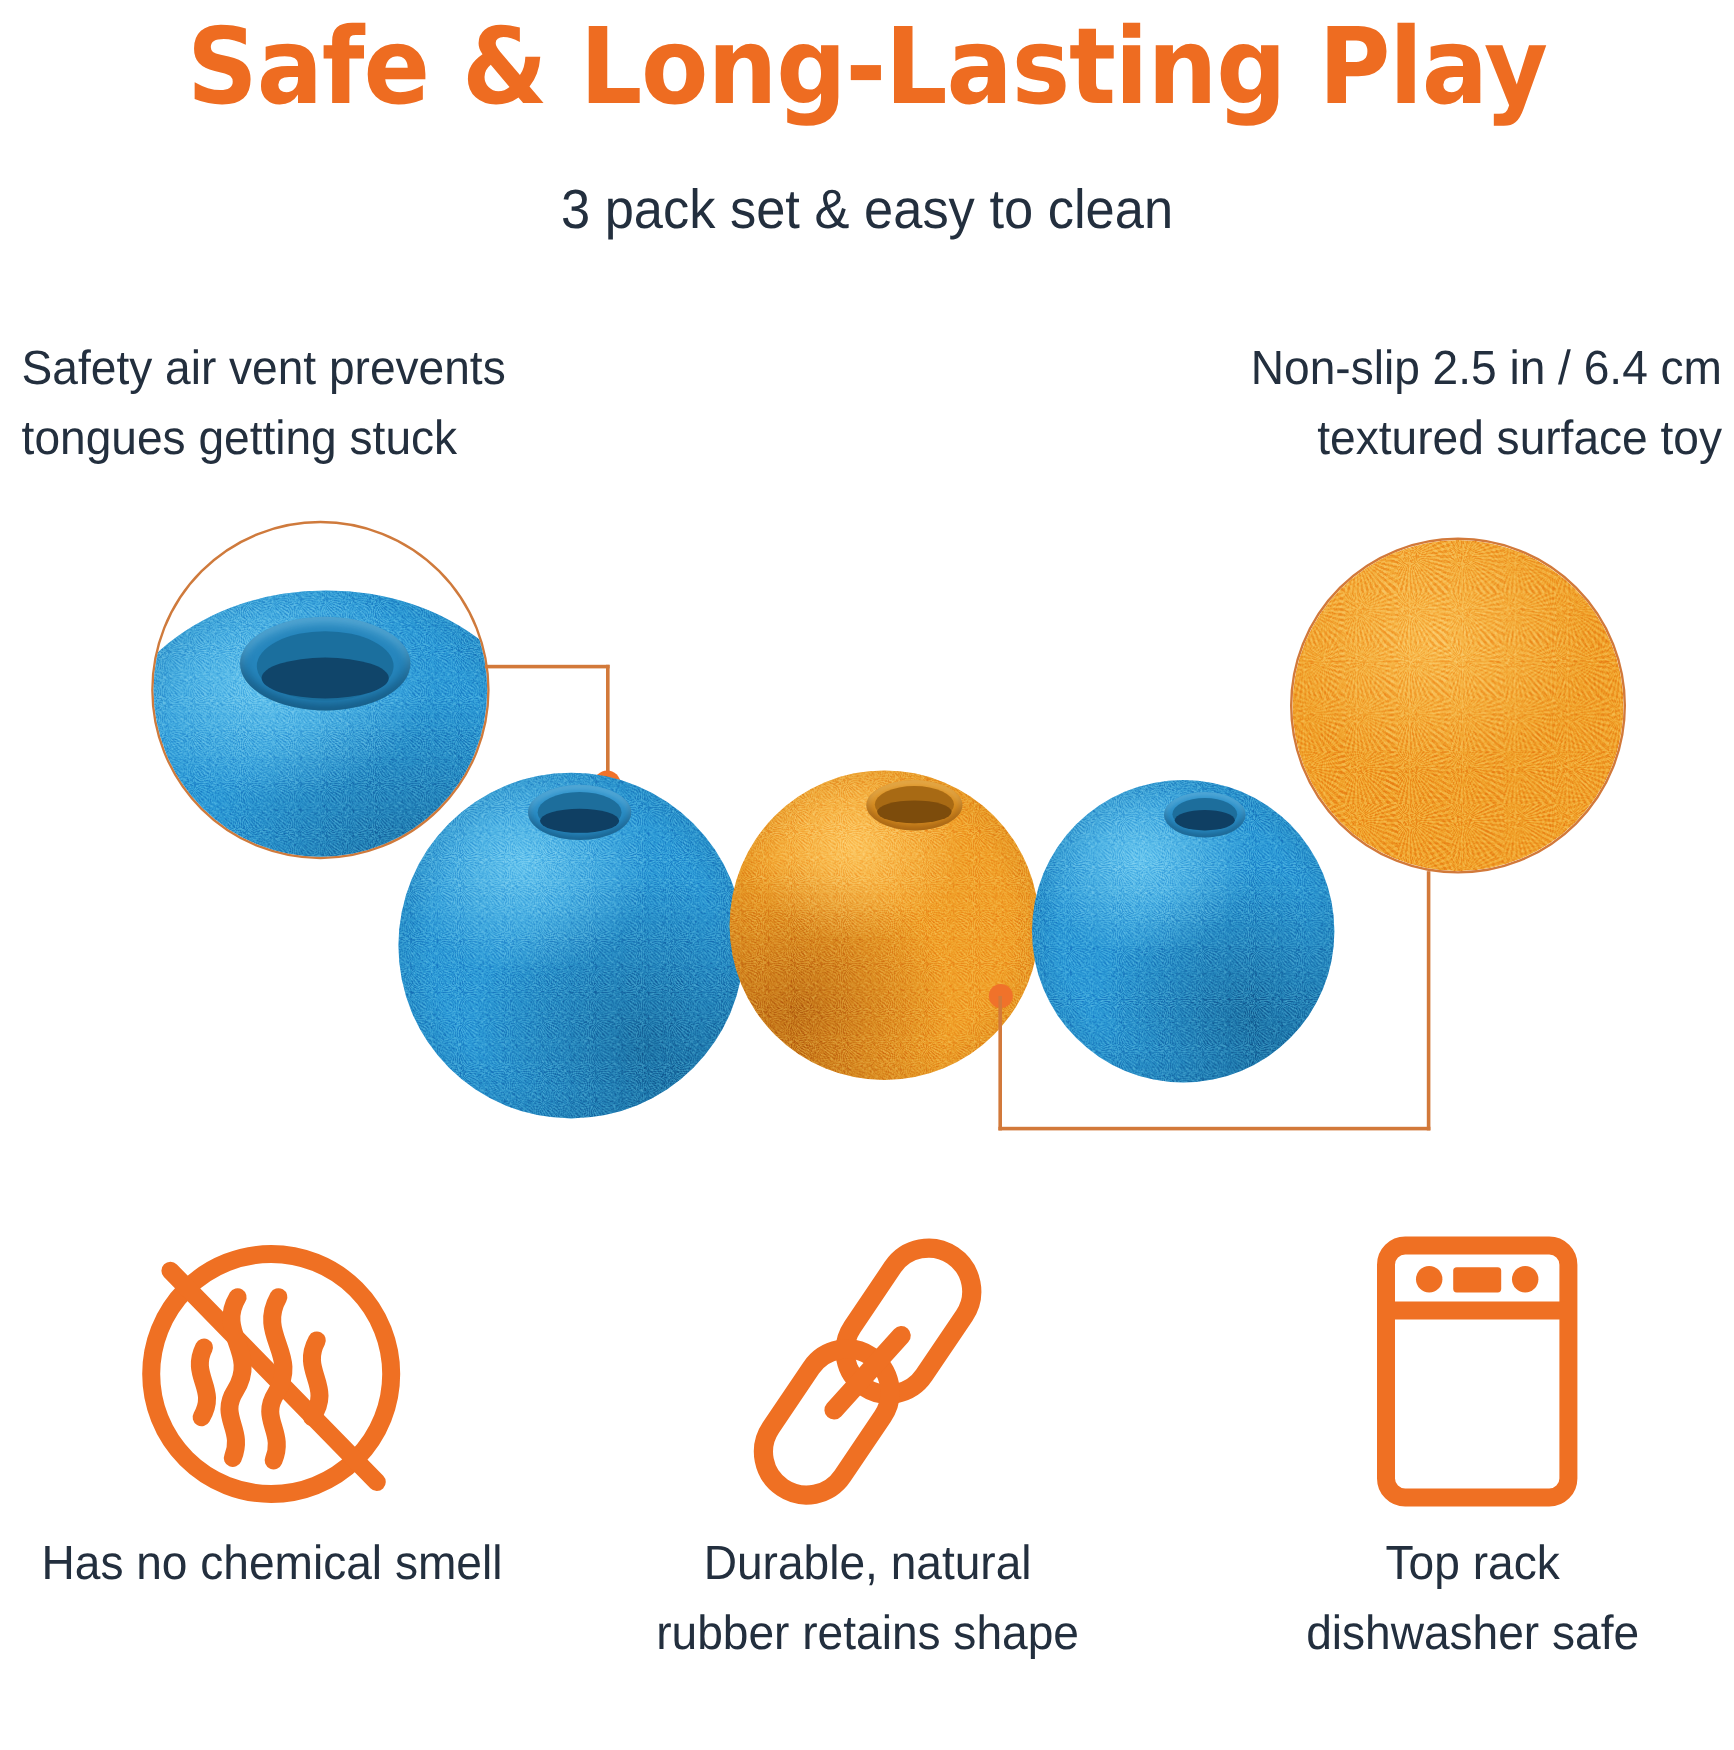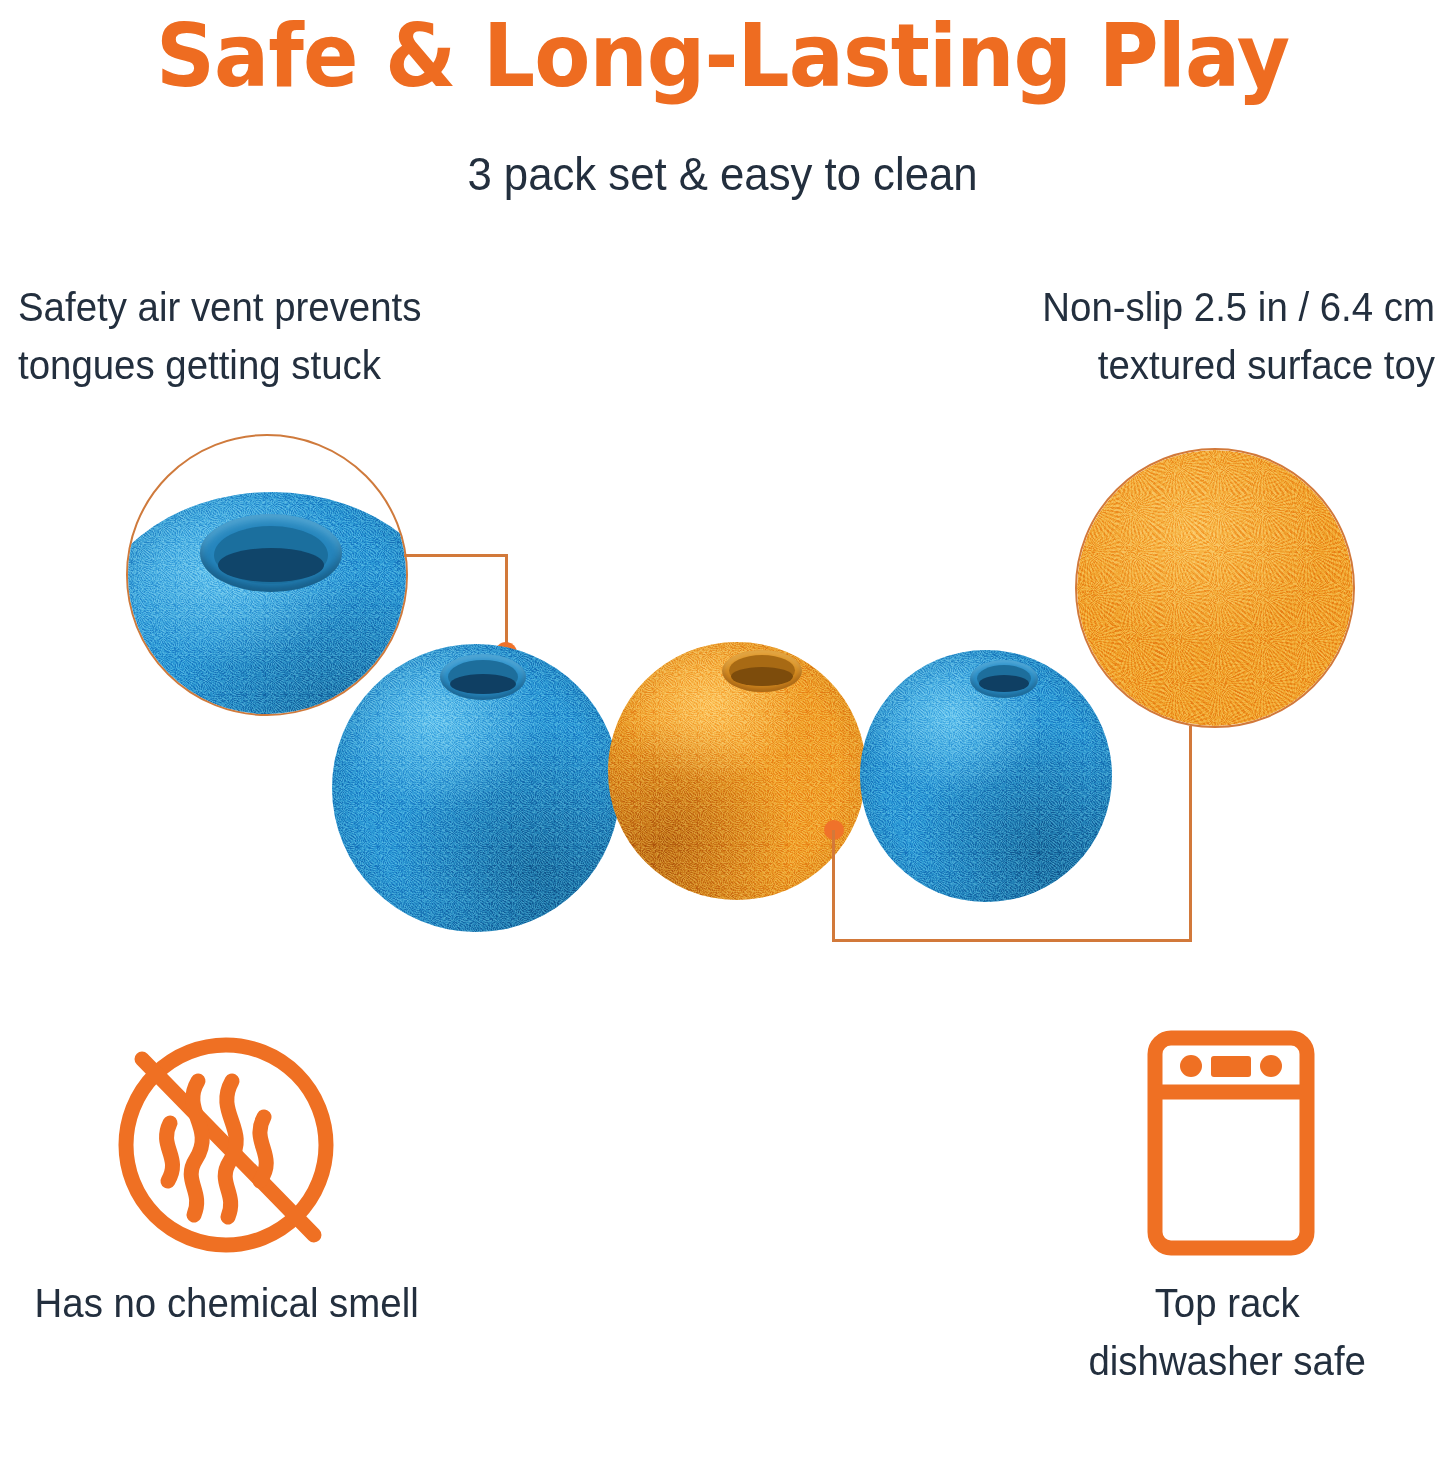--- a/index.html
+++ b/index.html
@@ -238,20 +238,38 @@
             <path d="M156 92 C 142 118, 170 130, 152 156"></path>
             <path d="M62 98 C 50 122, 74 132, 60 156"></path>
           </g>
         </svg>
       </div>
       <div class="icon-cap">
         <span>Has no chemical smell</span>
       </div>
     </div>
 
+    <div class="icon-cell cell-2">
+      <div class="icon-wrap">
+        <svg width="212" height="228" viewBox="0 0 212 228">
+          <g fill="none" stroke="#ef7023" stroke-width="16" stroke-linecap="round" stroke-linejoin="round">
+
+            <rect x="104" y="6" width="72" height="132" rx="36" ry="36" transform="rotate(34 140 72)"></rect>
+
+            <rect x="36" y="90" width="72" height="132" rx="36" ry="36" transform="rotate(34 72 156)"></rect>
+
+            <line x1="78" y1="146" x2="134" y2="84"></line>
+          </g>
+        </svg>
+      </div>
+      <div class="icon-cap">
+        <span>Durable, natural</span>
+        <span>rubber retains shape</span>
+      </div>
+    </div>
 
     <div class="icon-cell cell-3">
       <div class="icon-wrap">
         <svg width="172" height="226" viewBox="0 0 172 226">
           <g fill="none" stroke="#ef7023" stroke-width="15" stroke-linejoin="round">
             <rect x="10" y="8" width="152" height="210" rx="16" ry="16"></rect>
             <line x1="12" y1="62" x2="160" y2="62"></line>
           </g>
           <g fill="#ef7023">
             <circle cx="46" cy="36" r="11"></circle>

